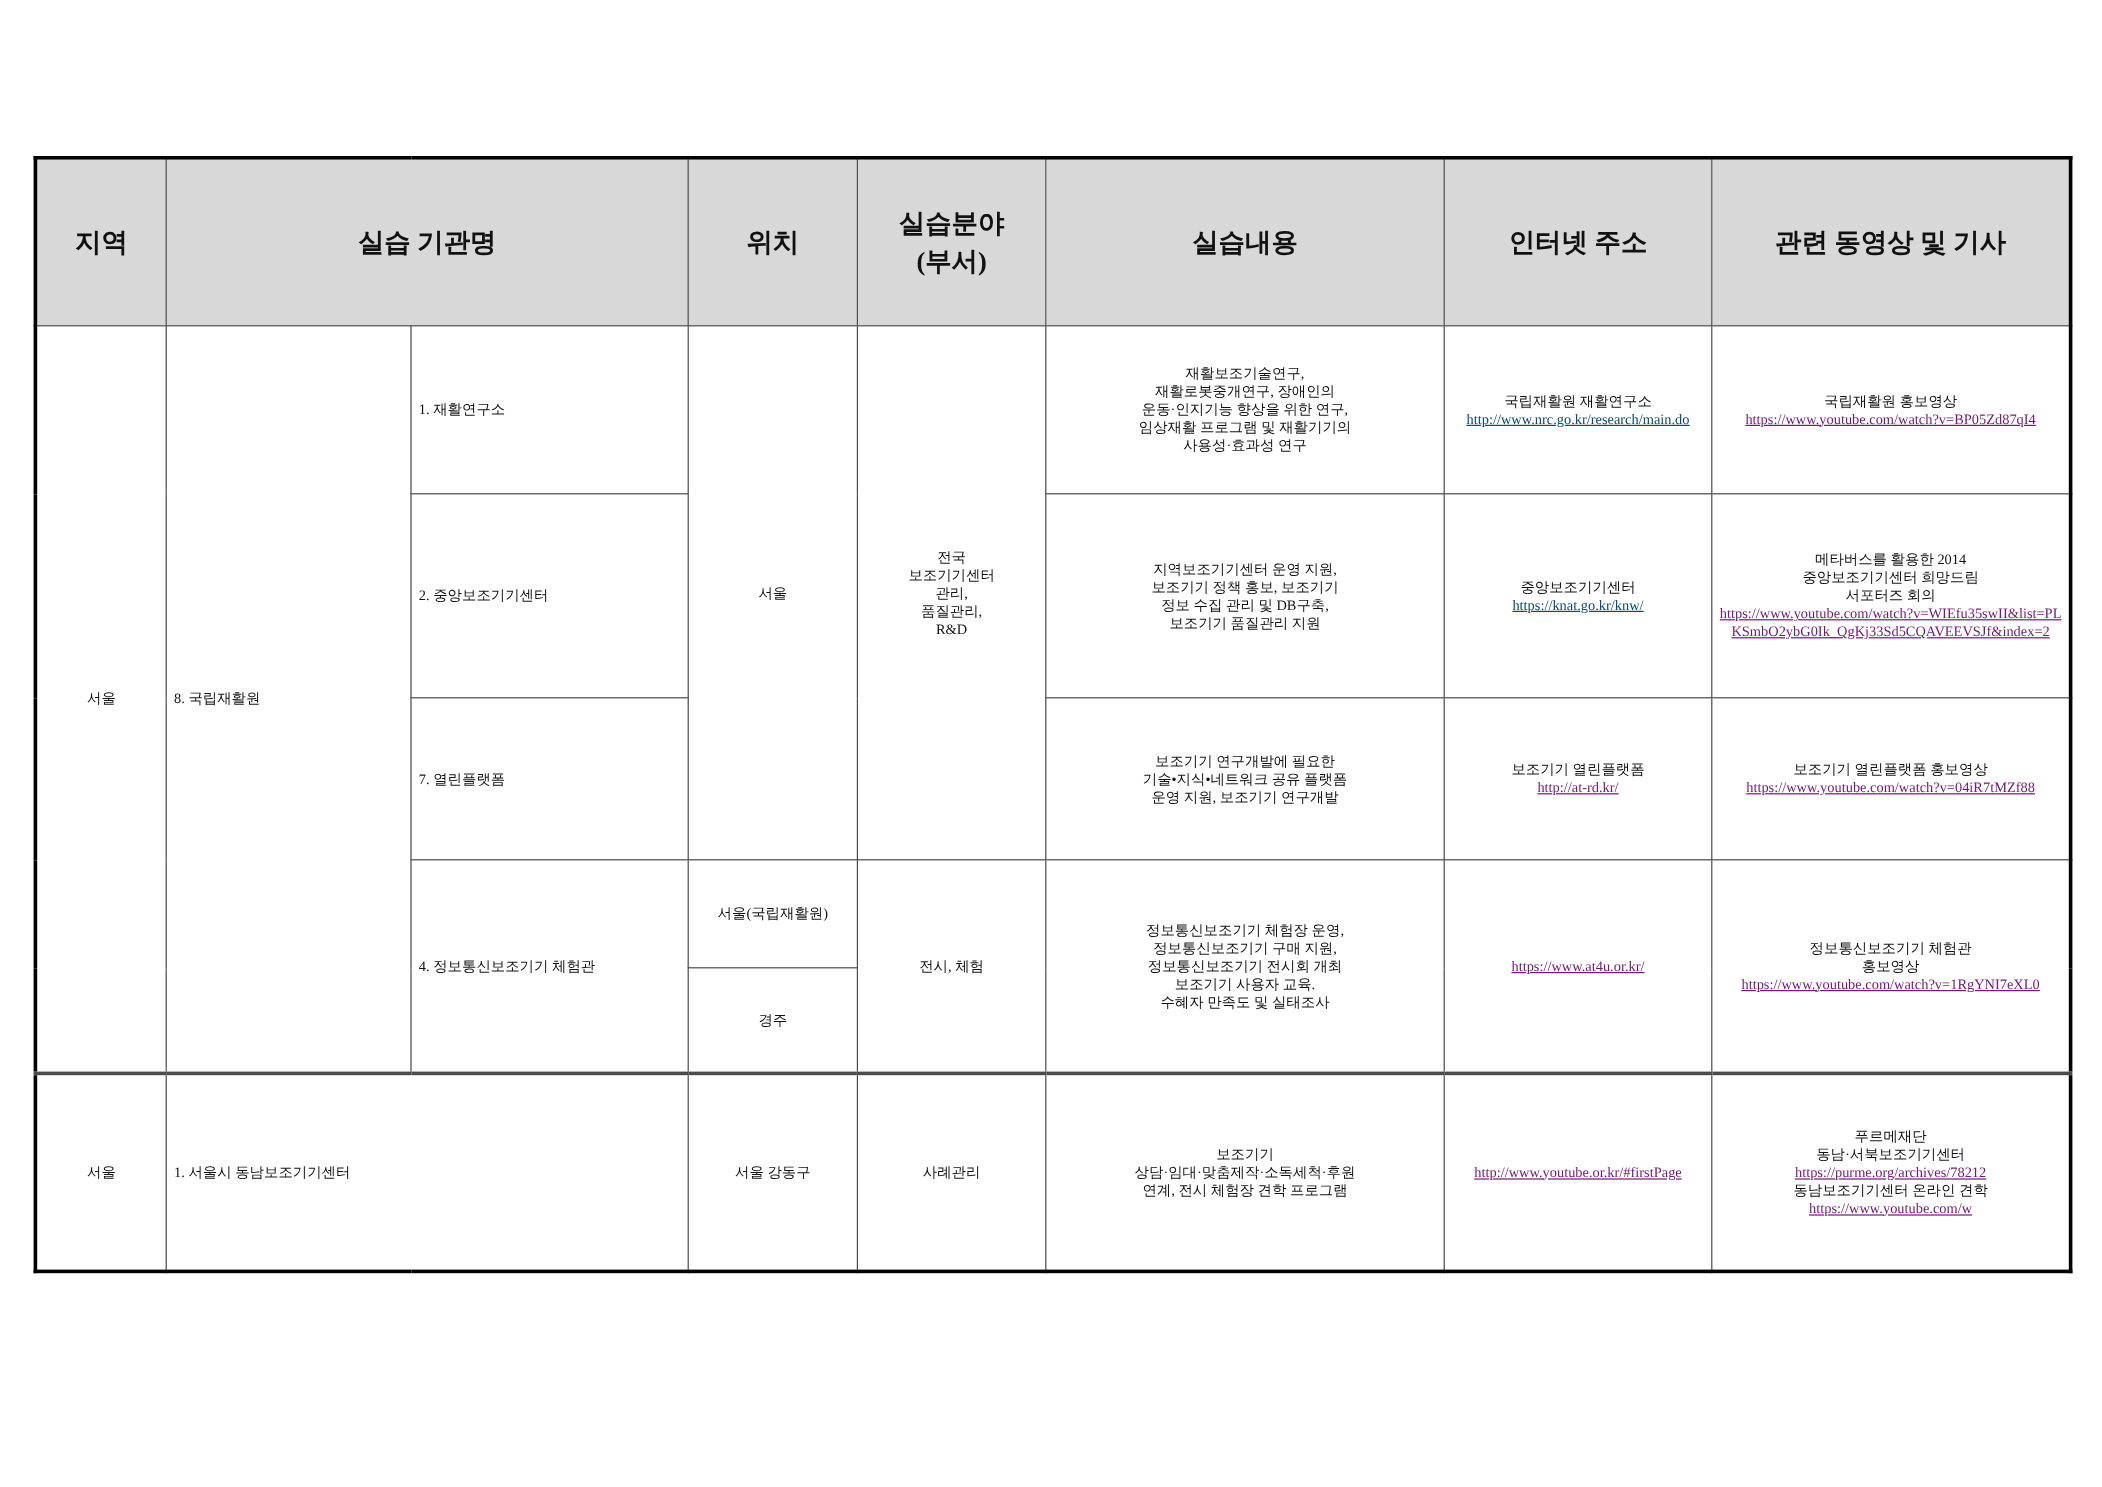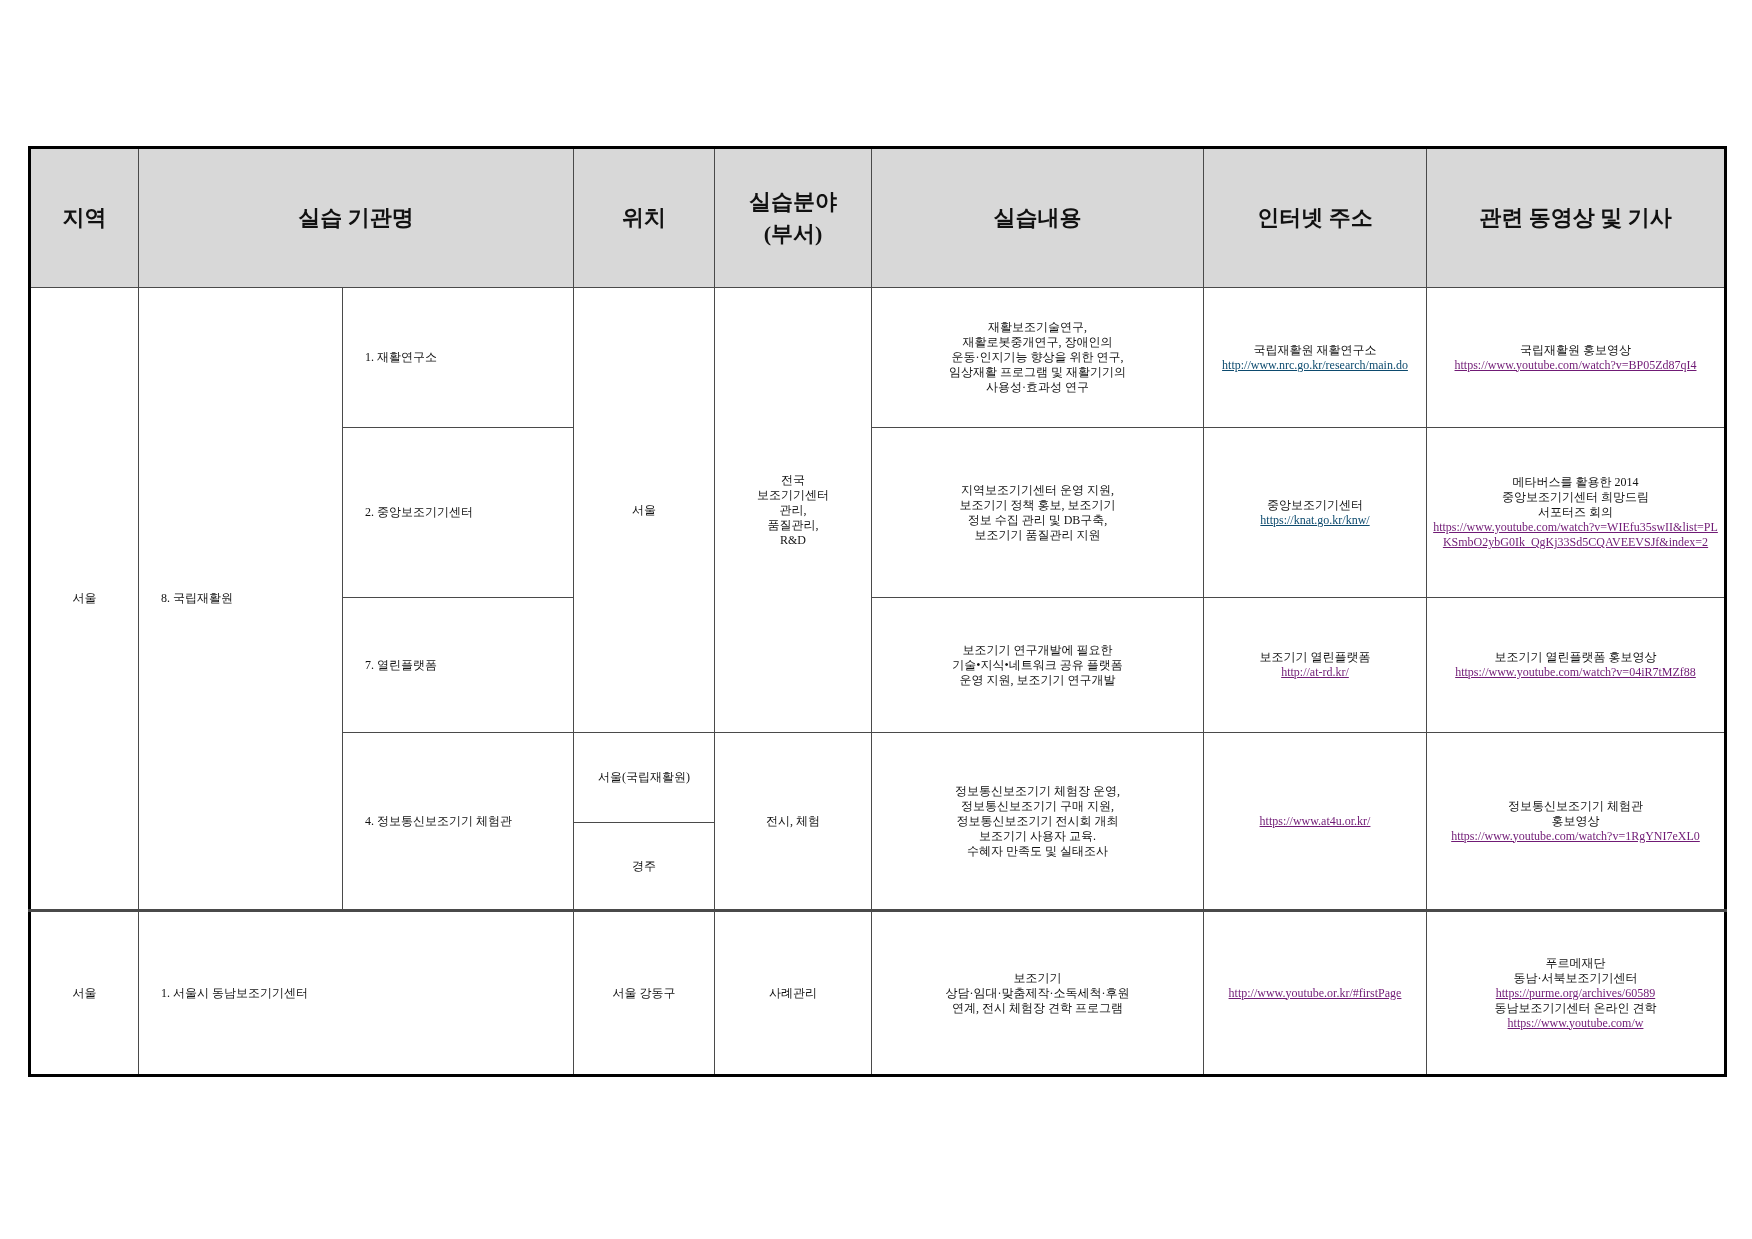--- a/index.html
+++ b/index.html
@@ -1,39 +1,39 @@
 <!DOCTYPE html>
 <html><head>
 <meta charset="utf-8">
 <style>
   html,body{margin:0;padding:0;}
   body{
     width:1752px;height:1239px;background:#ffffff;overflow:hidden;
     font-family:"Liberation Serif","DejaVu Serif",serif;color:#111;
     position:relative;
   }
-  .table-wrap{position:absolute;left:28px;top:130px;margin-top:16px;}
+  .table-wrap{position:absolute;left:28px;top:130px;}
   table{
     border-collapse:collapse;table-layout:fixed;width:1698px;
     border:3px solid #000;
   }
   th,td{
     border:1.5px solid #4a4a4a;
     vertical-align:middle;
     padding:3px 5px;
     overflow:hidden;
   }
   th{
     background:#d8d8d8;
     font-size:22px;font-weight:bold;text-align:center;
     white-space:pre-line;line-height:1.45;
   }
   td{font-size:12px;line-height:1.25;}
   .c{text-align:center;}
-  .l{text-align:left;padding-left:22px;}
+  .l{text-align:left;padding-left:6px;}
   .preline{white-space:pre-line;}
   .lbl{display:block;white-space:pre-line;}
   .link{
     display:block;text-decoration:underline;cursor:pointer;
     word-break:break-all;
   }
   .blue{color:#701a75;}
   .purple{color:#0c4a6e;}
   .gdiv{border-bottom:3px solid #4a4a4a;}
 </style>
@@ -154,20 +154,20 @@
         <td class="c"><span>사례관리</span></td>
         <td class="c preline"><span>보조기기
 상담·임대·맞춤제작·소독세척·후원
 연계, 전시 체험장 견학 프로그램</span></td>
         <td class="c">
           <a class="link blue">http://www.youtube.or.kr/#firstPage</a>
         </td>
         <td class="c">
           <span class="lbl">푸르메재단
 동남·서북보조기기센터</span>
-          <a class="link blue">https://purme.org/archives/60589</a>
+          <a class="link blue">https://purme.org/archives/78212</a>
           <span class="lbl">동남보조기기센터 온라인 견학</span>
           <a class="link blue">https://www.youtube.com/w</a>
         </td>
       </tr>
     </tbody>
   </table>
 </div>
 
 </body></html>

